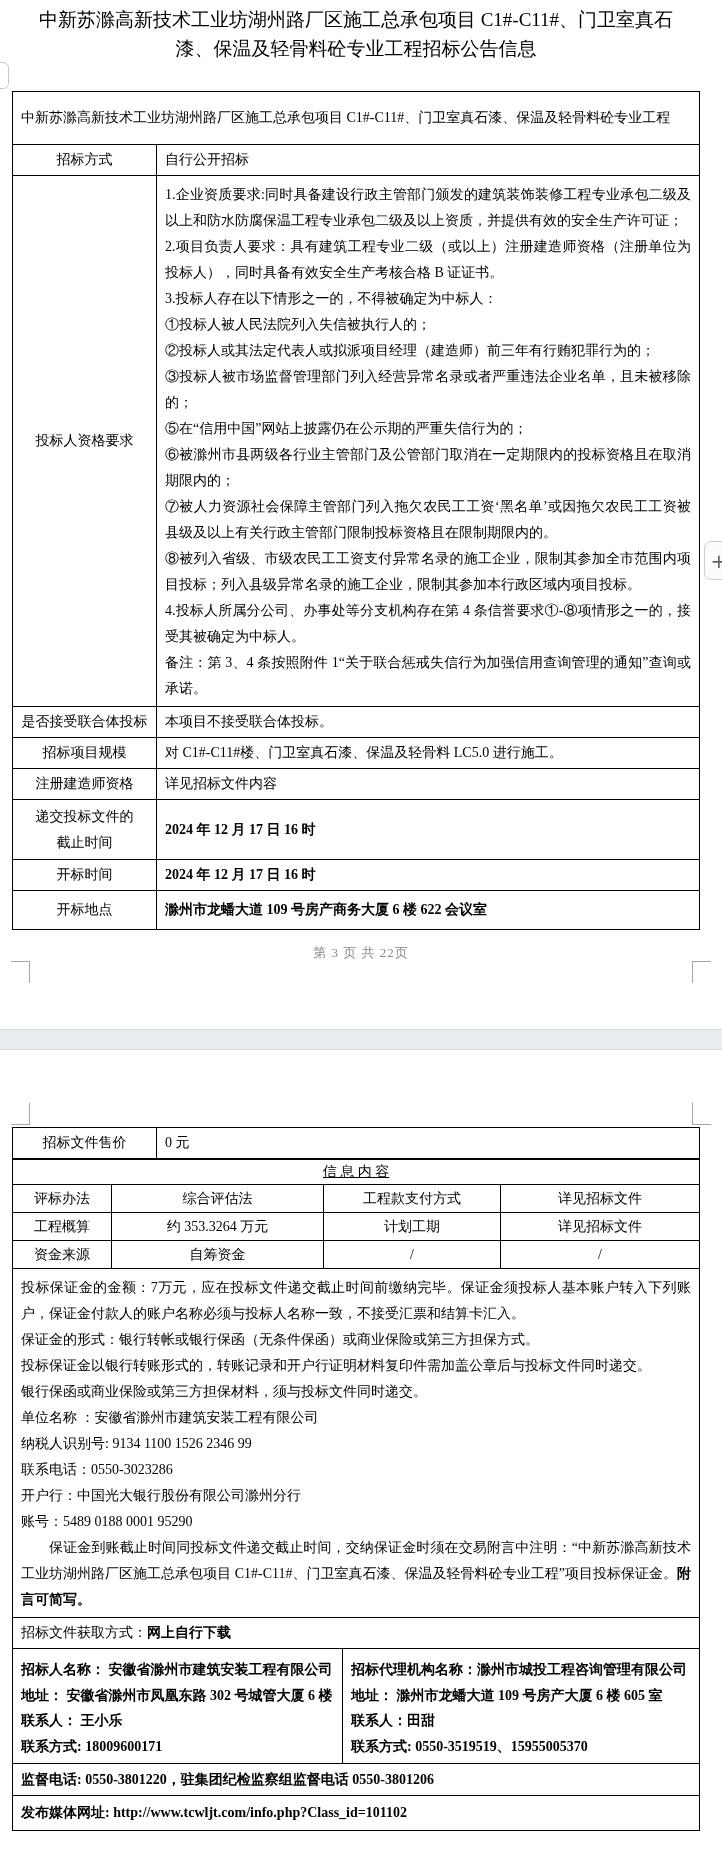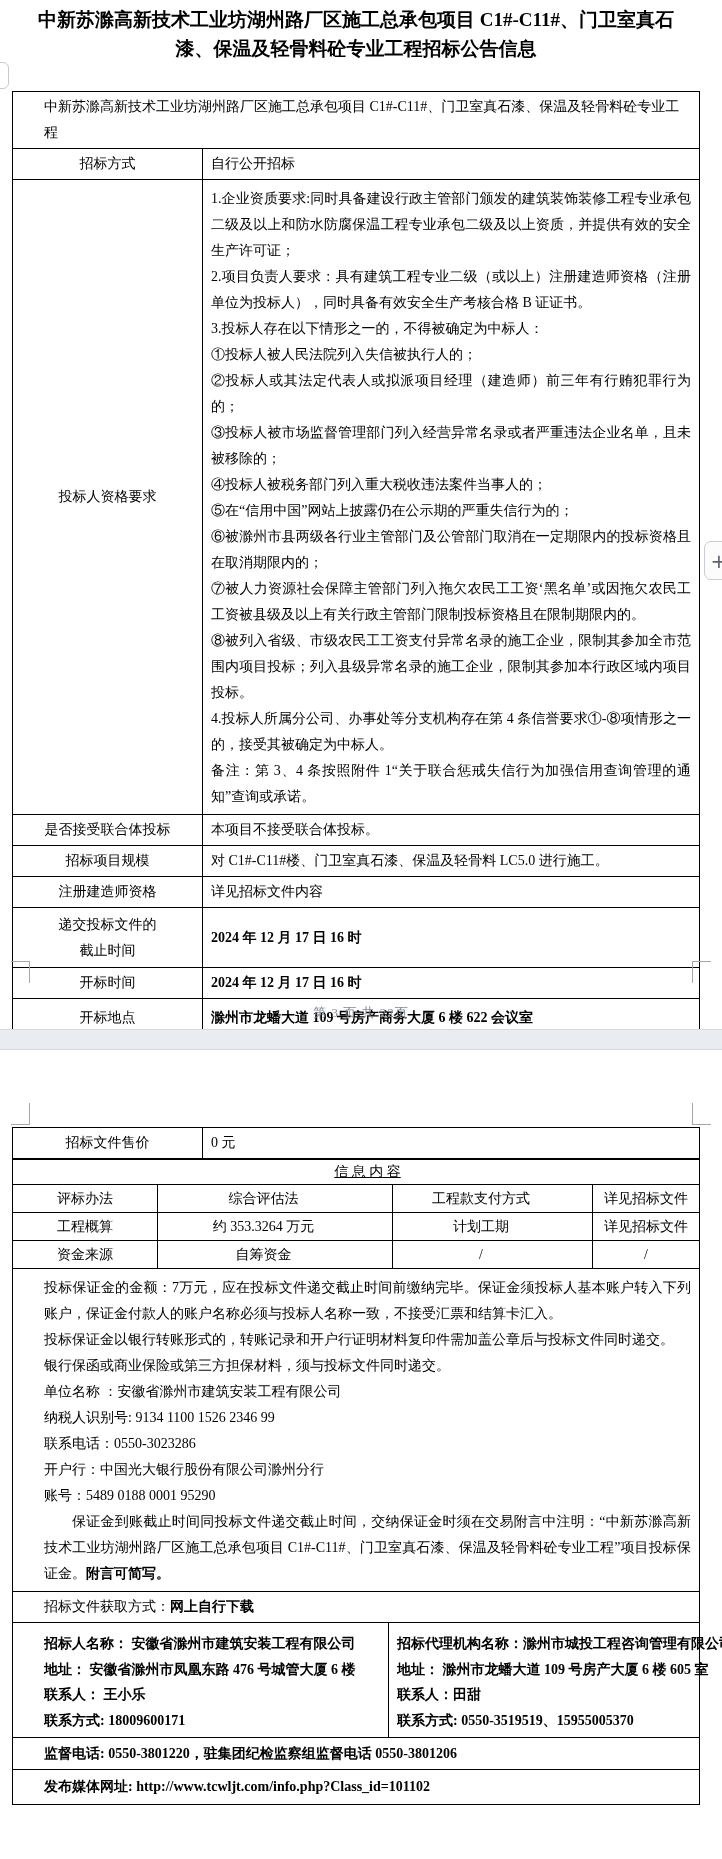--- a/index.html
+++ b/index.html
@@ -4,30 +4,30 @@
 <style>
   * { margin:0; padding:0; box-sizing:border-box; }
   html,body { background:#ffffff; }
   body {
     width:722px; height:1859px; position:relative; overflow:hidden;
     font-family:"Liberation Serif","DejaVu Serif",serif;
     color:#000; font-size:14px;
   }
   .doc-title {
     position:absolute; top:5px; left:12px; width:688px;
-    text-align:center; font-weight:bold; font-size:19px; line-height:29px;
+    text-align:center; font-weight:normal; font-size:19px; line-height:29px;
     white-space:pre-line;
   }
   .tbl { position:absolute; left:12px; width:688px; border:1px solid #000; background:#fff; }
   #table1 { top:91px; }
   #table2 { top:1127px; }
   .tr { display:flex; border-top:1px solid #000; align-items:stretch; }
   .tr:first-child { border-top:none; }
   .tr.b2 { border-top-width:2px;text-decoration:underline; }
-  .td { border-left:1px solid #000; display:flex; align-items:center;margin-left:23px; }
+  .td { border-left:1px solid #000; display:flex; align-items:center; }
   .td:first-child { border-left:none; }
   .lbl { justify-content:center; text-align:center; white-space:pre-line; line-height:26px; padding:2px 4px; }
   .val { padding:2px 8px; line-height:26px; }
   .w-lab  { width:143px; flex:none; }
   .w-rest { flex:1; }
   .w-c1 { width:98px;  flex:none; }
   .w-c2 { width:212px; flex:none; }
   .w-c3 { width:177px; flex:none; }
   .w-left { width:329px; flex:none; }
   .cent { justify-content:center; text-align:center; }
@@ -39,21 +39,21 @@
   .deposit p { line-height:26px; text-align:justify; }
   .deposit .note { text-indent:28px; }
   .h-r1{min-height:52px;} .h-r2{min-height:30px;} .h-sm{min-height:27px;}
   .h-r7{min-height:60px;} .h-r8{min-height:29px;} .h-r9{min-height:39px;}
   .h-p2r1{min-height:28px;} .h-info{min-height:26px;} .h-grid{min-height:28px;}
   .h-obtain{min-height:30px;} .h-sup{min-height:32px;} .h-media{min-height:35px;}
   .obtain { padding:2px 8px; line-height:26px; display:flex; align-items:center; }
   .contact { padding:8px 8px 4px 8px; line-height:25.5px; }
   .contact div { white-space:nowrap; overflow:hidden;font-weight:bold; }
   .page-footer {
-    position:absolute; top:1004px; left:0; width:722px; text-align:center;
+    position:absolute; top:944px; left:0; width:722px; text-align:center;
     color:#83888f; font-size:13px; letter-spacing:1px;
   }
   .page-sep {
     position:absolute; top:1029px; left:0; width:722px; height:21px;
     background:#e9ecf0; border-top:1px solid #d6dade; border-bottom:1px solid #d6dade;
   }
   .mark { position:absolute; width:19px; height:22px; }
   .mark-bl { left:11px;  top:961px;  border-top:1px solid #a3a7ab;    border-right:1px solid #a3a7ab; }
   .mark-br { left:692px; top:961px;  border-top:1px solid #a3a7ab;    border-left:1px solid #a3a7ab; }
   .mark-tl { left:11px;  top:1103px; border-bottom:1px solid #a3a7ab; border-right:1px solid #a3a7ab; }
@@ -86,21 +86,20 @@
   </div>
   <div class="tr">
     <div class="td lbl w-lab">投标人资格要求</div>
     <div class="td w-rest block qual">
       <p>1.企业资质要求:同时具备建设行政主管部门颁发的建筑装饰装修工程专业承包二级及以上和防水防腐保温工程专业承包二级及以上资质，并提供有效的安全生产许可证；</p>
       <p>2.项目负责人要求：具有建筑工程专业二级（或以上）注册建造师资格（注册单位为投标人），同时具备有效安全生产考核合格 B 证证书。</p>
       <p>3.投标人存在以下情形之一的，不得被确定为中标人：</p>
       <p>①投标人被人民法院列入失信被执行人的；</p>
       <p>②投标人或其法定代表人或拟派项目经理（建造师）前三年有行贿犯罪行为的；</p>
       <p>③投标人被市场监督管理部门列入经营异常名录或者严重违法企业名单，且未被移除的；</p>
-      <p>④投标人被税务部门列入重大税收违法案件当事人的；</p>
       <p>⑤在“信用中国”网站上披露仍在公示期的严重失信行为的；</p>
       <p>⑥被滁州市县两级各行业主管部门及公管部门取消在一定期限内的投标资格且在取消期限内的；</p>
       <p>⑦被人力资源社会保障主管部门列入拖欠农民工工资‘黑名单’或因拖欠农民工工资被县级及以上有关行政主管部门限制投标资格且在限制期限内的。</p>
       <p>⑧被列入省级、市级农民工工资支付异常名录的施工企业，限制其参加全市范围内项目投标；列入县级异常名录的施工企业，限制其参加本行政区域内项目投标。</p>
       <p>4.投标人所属分公司、办事处等分支机构存在第 4 条信誉要求①-⑧项情形之一的，接受其被确定为中标人。</p>
       <p>备注：第 3、4 条按照附件 1“关于联合惩戒失信行为加强信用查询管理的通知”查询或承诺。</p>
     </div>
   </div>
   <div class="tr h-sm">
     <div class="td lbl w-lab">是否接受联合体投标</div>
@@ -161,40 +160,41 @@
   </div>
   <div class="tr h-grid">
     <div class="td cent w-c1">资金来源</div>
     <div class="td cent w-c2">自筹资金</div>
     <div class="td cent w-c3">/</div>
     <div class="td cent w-rest">/</div>
   </div>
   <div class="tr">
     <div class="td w-rest block deposit">
       <p>投标保证金的金额：7万元，应在投标文件递交截止时间前缴纳完毕。保证金须投标人基本账户转入下列账户，保证金付款人的账户名称必须与投标人名称一致，不接受汇票和结算卡汇入。</p>
+      <p>保证金的形式：银行转帐或银行保函（无条件保函）或商业保险或第三方担保方式。</p>
       <p>投标保证金以银行转账形式的，转账记录和开户行证明材料复印件需加盖公章后与投标文件同时递交。</p>
       <p>银行保函或商业保险或第三方担保材料，须与投标文件同时递交。</p>
       <p>单位名称 ：安徽省滁州市建筑安装工程有限公司</p>
       <p>纳税人识别号: 9134 1100 1526 2346 99</p>
       <p>联系电话：0550-3023286</p>
       <p>开户行：中国光大银行股份有限公司滁州分行</p>
       <p>账号：5489 0188 0001 95290</p>
       <p class="note"><span>保证金到账截止时间同投标文件递交截止时间，交纳保证金时须在交易附言中注明：“中新苏滁高新技术工业坊湖州路厂区施工总承包项目 C1#-C11#、门卫室真石漆、保温及轻骨料砼专业工程”项目投标保证金。</span><span class="bold">附言可简写。</span></p>
     </div>
   </div>
   <div class="tr h-obtain">
     <div class="td w-rest obtain">
       <span>招标文件获取方式：</span>
         <span class="bold">网上自行下载</span>
     </div>
   </div>
   <div class="tr">
     <div class="td w-left block contact">
       <div>招标人名称： 安徽省滁州市建筑安装工程有限公司</div>
-      <div>地址： 安徽省滁州市凤凰东路 476 号城管大厦 6 楼</div>
+      <div>地址： 安徽省滁州市凤凰东路 302 号城管大厦 6 楼</div>
       <div>联系人： 王小乐</div>
       <div>联系方式: 18009600171</div>
     </div>
     <div class="td w-rest block contact">
       <div>招标代理机构名称：滁州市城投工程咨询管理有限公司</div>
       <div>地址： 滁州市龙蟠大道 109 号房产大厦 6 楼 605 室</div>
       <div>联系人：田甜</div>
       <div>联系方式: 0550-3519519、15955005370</div>
     </div>
   </div>

